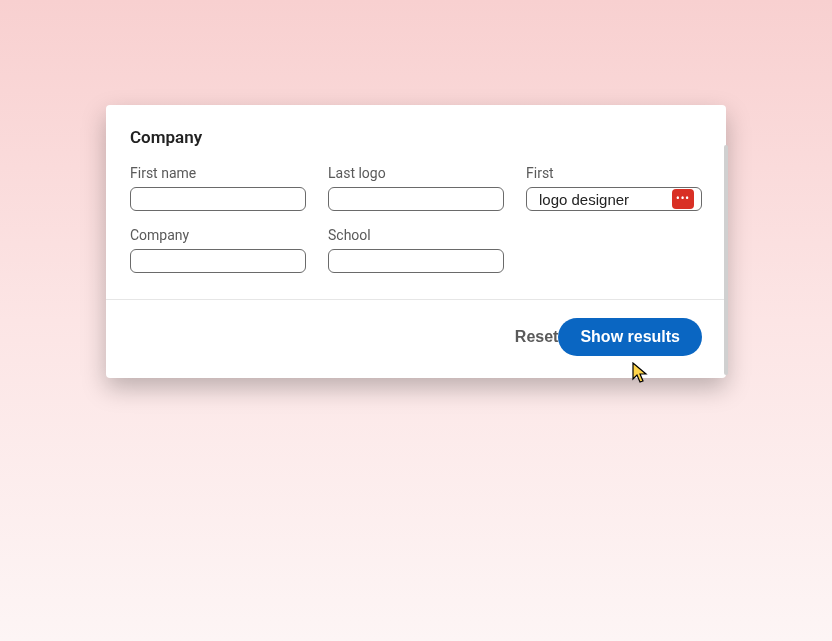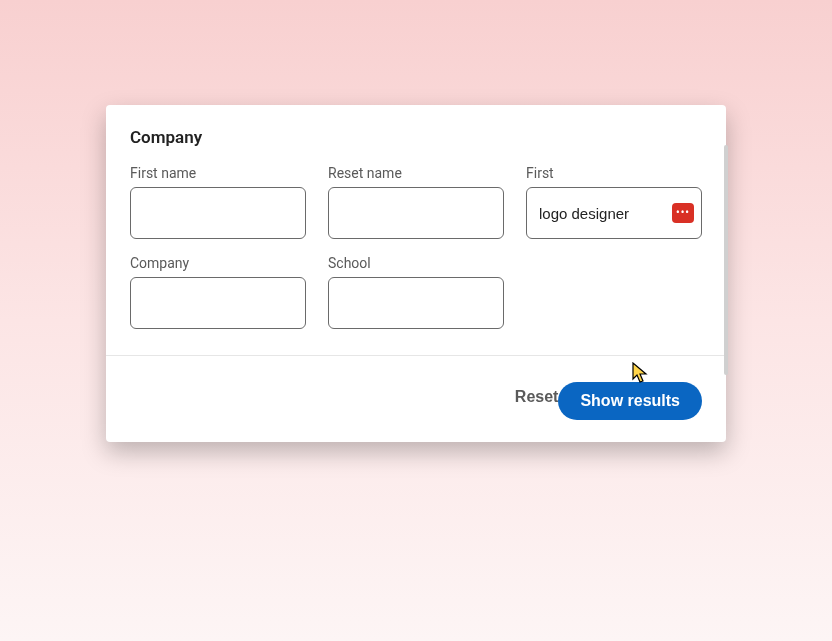--- a/index.html
+++ b/index.html
@@ -37,21 +37,21 @@
       row-gap: 16px;
     }
     .field-label {
       font-size: 14px;
       color: #5a5a5a;
       margin-bottom: 6px;
       display: block;
     }
     .field-input {
       width: 100%;
-      height: 52px;
+      height: 24px;
       border: 1px solid #6a6a6a;
       border-radius: 6px;
       padding: 0 12px;
       font-size: 15px;
       color: #222;
       background: #fff;
     }
     .title-wrapper {
       position: relative;
     }
@@ -92,21 +92,20 @@
     }
     .btn-primary {
       background: #0a66c2;
       color: #fff;
       border: none;
       border-radius: 22px;
       padding: 10px 22px;
       font-size: 16px;
       font-weight: 600;
       cursor: pointer;
-      margin-top: 8px;
     }
     .scrollbar-hint {
       position: absolute;
       right: -2px;
       top: 40px;
       width: 4px;
       height: 230px;
       background: #d0d0d0;
       border-radius: 2px;
     }
@@ -125,21 +124,21 @@
   <div class="content">
     <h3 class="section-title">Company</h3>
     <div class="grid">
 
       <div>
         <label class="field-label">First name</label>
         <input class="field-input" type="text" value="" style="">
       </div>
 
       <div>
-        <label class="field-label">Reset name</label>
+        <label class="field-label">Last logo</label>
         <input class="field-input" type="text" value="" style="">
       </div>
 
       <div>
         <label class="field-label">First</label>
         <div class="title-wrapper">
           <input class="field-input" type="text" value="logo designer" style="">
           <div class="suggest-chip">
               <span>•••</span>
             </div>

